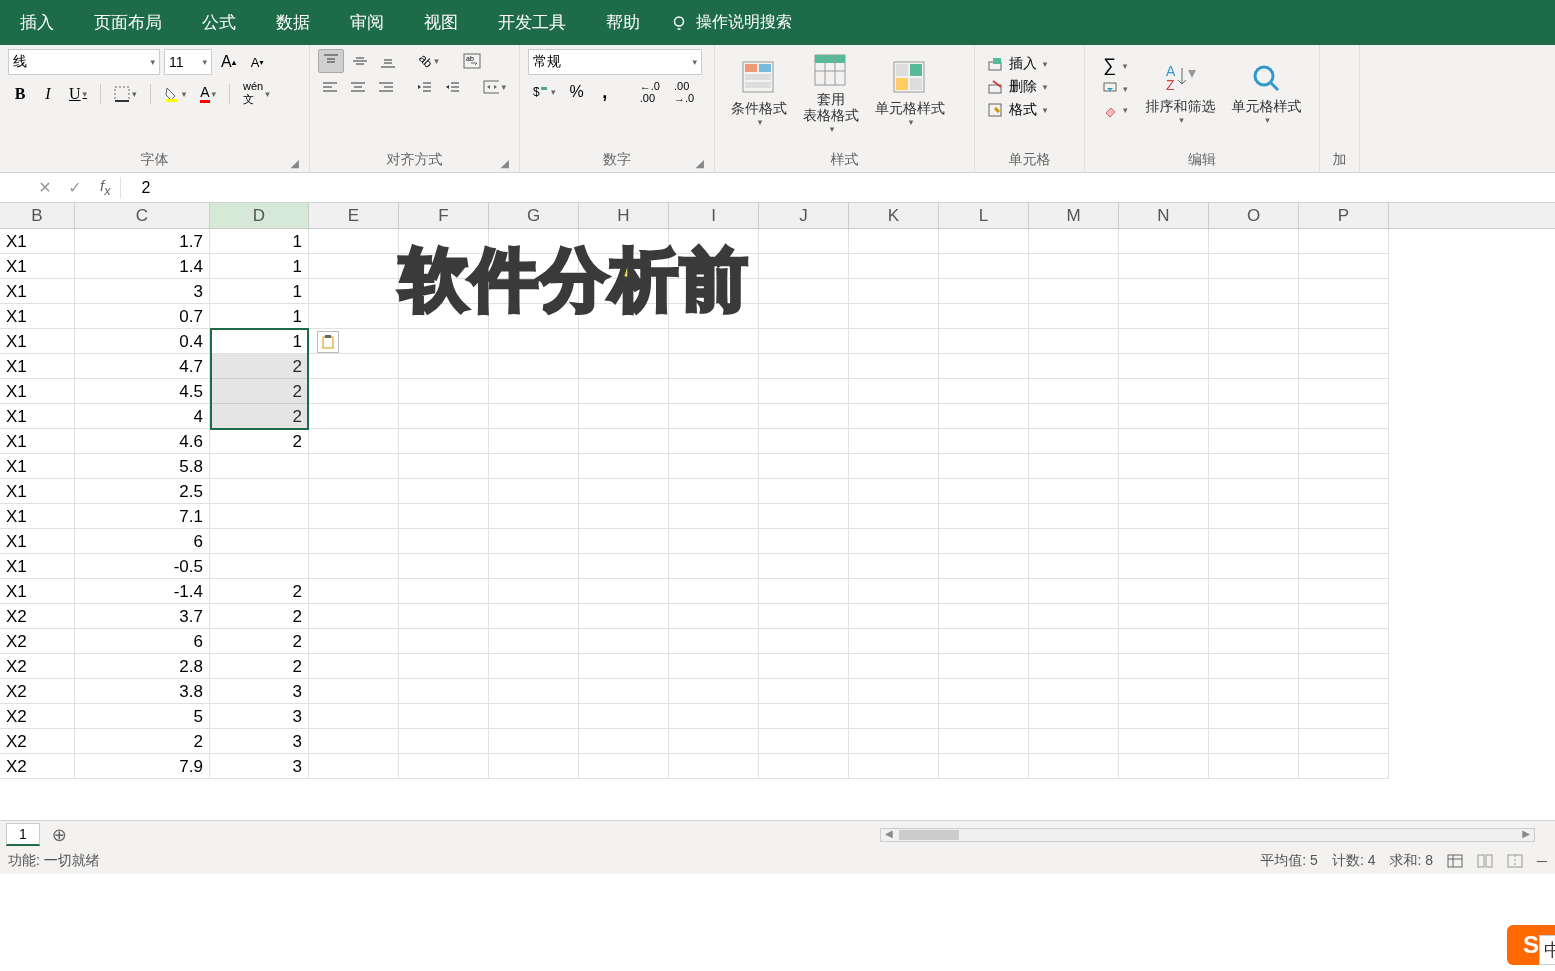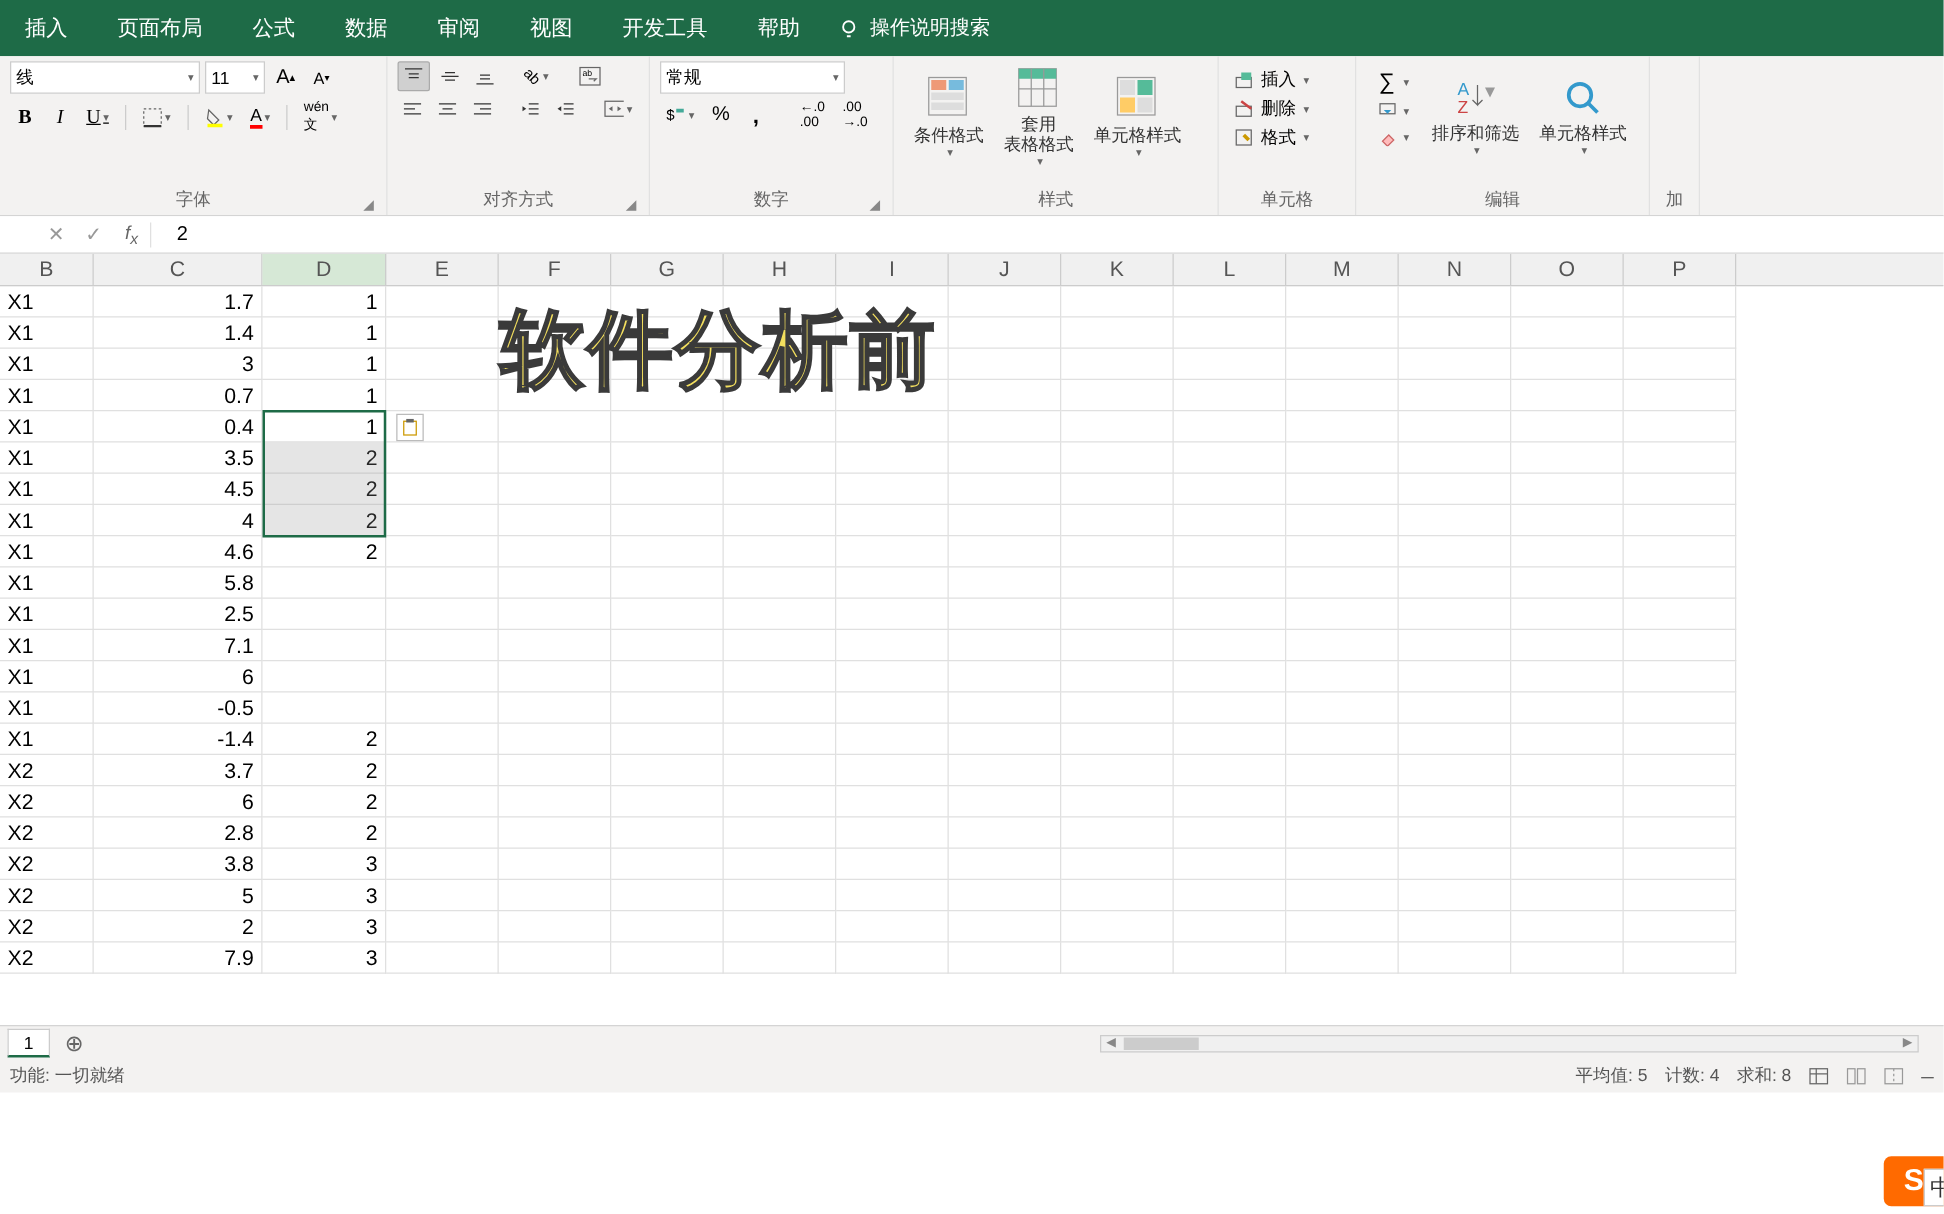--- a/index.html
+++ b/index.html
@@ -29,21 +29,21 @@
 .col-headers{display:flex;height:26px;background:#f0f0f0;border-bottom:1px solid #ccc}
 .ch{border-right:1px solid #ccc;text-align:center;font-size:17px;color:#555;line-height:26px}
 .ch.sel{background:#d6e8d6}
 .row{display:flex;height:25px}
 .cell{border-right:1px solid #e0e0e0;border-bottom:1px solid #e0e0e0;font-size:17px;padding:1px 6px;line-height:23px;color:#000;overflow:hidden;white-space:nowrap}
 .cell.left{text-align:left}
 .cell.right{text-align:right}
 .selection{position:absolute;border:2px solid #1e6b47;pointer-events:none}
 .sel-fill{position:absolute;background:rgba(150,150,150,0.25);pointer-events:none}
 .paste-icon{position:absolute;left:317px;top:128px;width:22px;height:22px;border:1px solid #bbb;background:#fff;display:flex;align-items:center;justify-content:center;cursor:pointer}
-.overlay-text{position:absolute;font-family:"SimHei","Microsoft YaHei",sans-serif;font-size:68px;font-weight:400;color:#f2de5e;-webkit-text-stroke:4px #3a3a3a;pointer-events:none;white-space:nowrap;letter-spacing:2px}
+.overlay-text{position:absolute;font-family:"SimHei","Microsoft YaHei",sans-serif;font-size:68px;font-weight:700;color:#f2de5e;-webkit-text-stroke:4px #3a3a3a;pointer-events:none;white-space:nowrap;letter-spacing:2px}
 .sheet-tabs{height:28px;background:#f3f2f1;border-top:1px solid #d4d4d4;display:flex;align-items:center;position:relative}
 .sheet-tab{background:#fff;border:1px solid #ccc;border-bottom:2px solid #1e6b47;padding:2px 12px;font-size:14px;margin-left:6px}
 .add-sheet{margin-left:12px;font-size:18px;color:#666;cursor:pointer}
 .hscroll{position:absolute;right:20px;left:880px;top:7px;height:14px;background:#f0f0f0;border:1px solid #ccc}
 .hscroll-thumb{position:absolute;left:18px;top:1px;width:60px;height:10px;background:#ccc}
 .status{height:26px;background:#f3f2f1;display:flex;align-items:center;font-size:14px;color:#555;padding:0 8px;justify-content:space-between}
 .status-left{display:flex;gap:10px}
 .status-right{display:flex;gap:14px;align-items:center}
 .sogou{position:absolute;right:0;bottom:6px;width:48px;height:40px;background:#ff6a00;border-radius:6px 0 0 6px;display:flex;align-items:center;justify-content:center;color:#fff;font-size:24px;font-weight:bold}
 .sogou-cn{position:absolute;right:-12px;bottom:6px;background:#fff;border:1px solid #ccc;font-size:18px;padding:2px 4px;color:#333}
@@ -205,21 +205,21 @@
             <span class="dd">▾</span>
           </div>
       </div>
     </div>
     <div class="group-label"><span>对齐方式</span><span class="launcher">◢</span></div>
   </div>
 
   <div class="group" style="width:195px">
     <div>
       <div class="btn-row">
-        <div class="font-combo" style="width:148px">
+        <div class="font-combo" style="width:174px">
             <span>常规</span>
             <span class="dd" style="margin-left:auto">▾</span>
           </div>
       </div>
       <div class="btn-row">
         <div class="btn">
             <svg width="16" height="14">
               <text x="0" y="11" font-size="12">$</text>
               <rect x="8" y="2" width="6" height="3" fill="#4a9"></rect>
             </svg>
@@ -440,21 +440,21 @@
         <div class="cell right" style="width: 90px;"></div>
         <div class="cell right" style="width: 90px;"></div>
         <div class="cell right" style="width: 90px;"></div>
         <div class="cell right" style="width: 90px;"></div>
         <div class="cell right" style="width: 90px;"></div>
         <div class="cell right" style="width: 90px;"></div>
         <div class="cell right" style="width: 90px;"></div>
       </div>
       <div class="row">
         <div class="cell left" style="width: 75px;">X1</div>
-        <div class="cell right" style="width: 135px;">3.5</div>
+        <div class="cell right" style="width: 135px;">4.7</div>
         <div class="cell right" style="width: 99px;">2</div>
         <div class="cell right" style="width: 90px;"></div>
         <div class="cell right" style="width: 90px;"></div>
         <div class="cell right" style="width: 90px;"></div>
         <div class="cell right" style="width: 90px;"></div>
         <div class="cell right" style="width: 90px;"></div>
         <div class="cell right" style="width: 90px;"></div>
         <div class="cell right" style="width: 90px;"></div>
         <div class="cell right" style="width: 90px;"></div>
         <div class="cell right" style="width: 90px;"></div>

